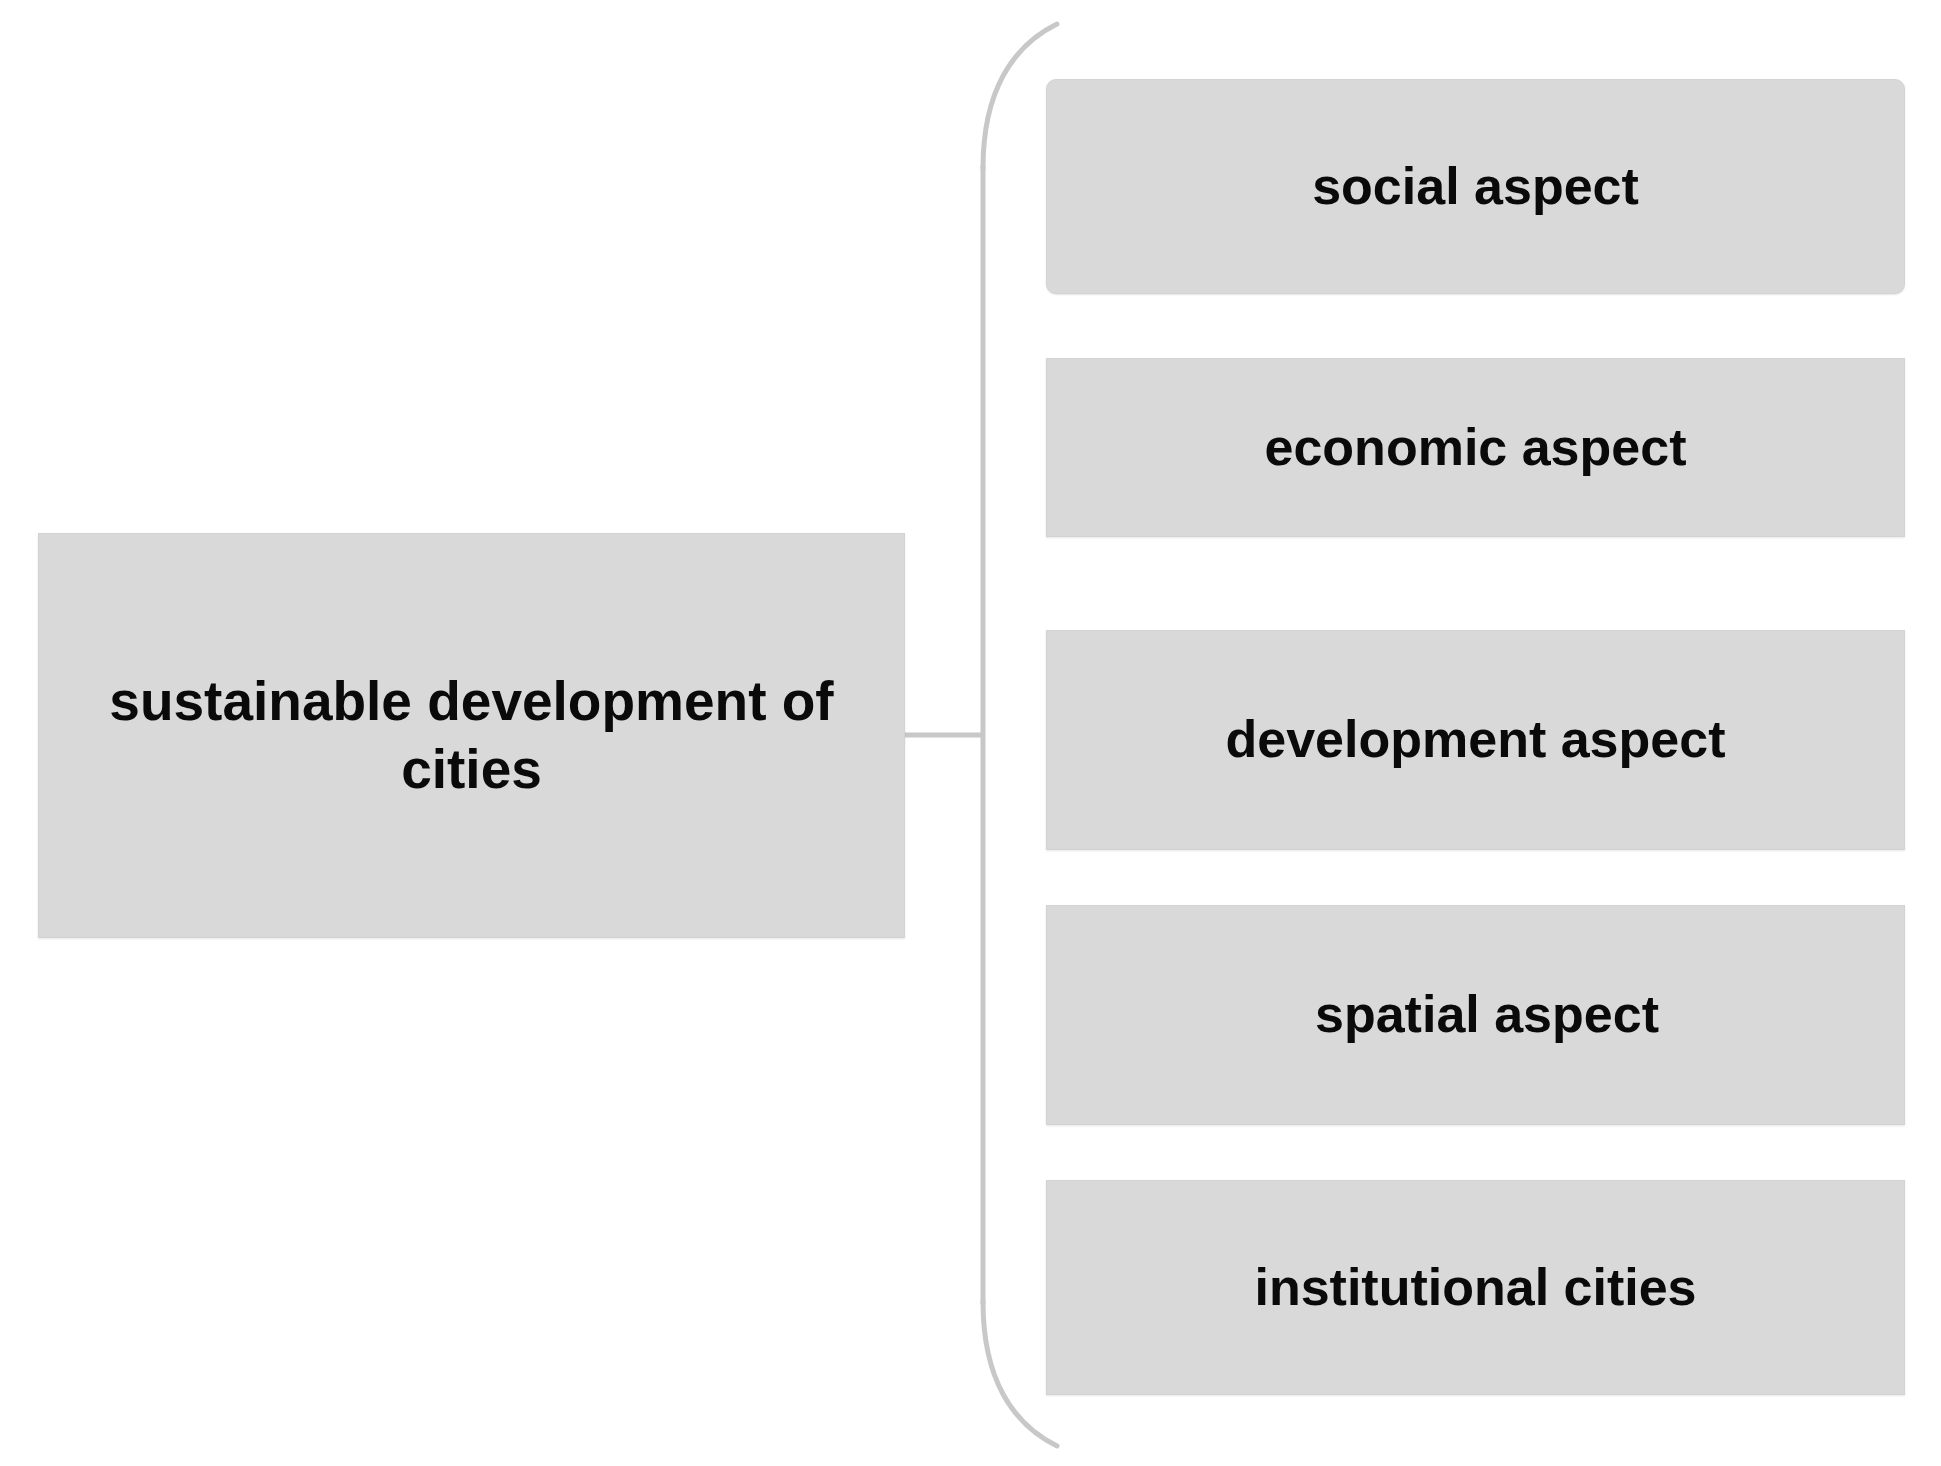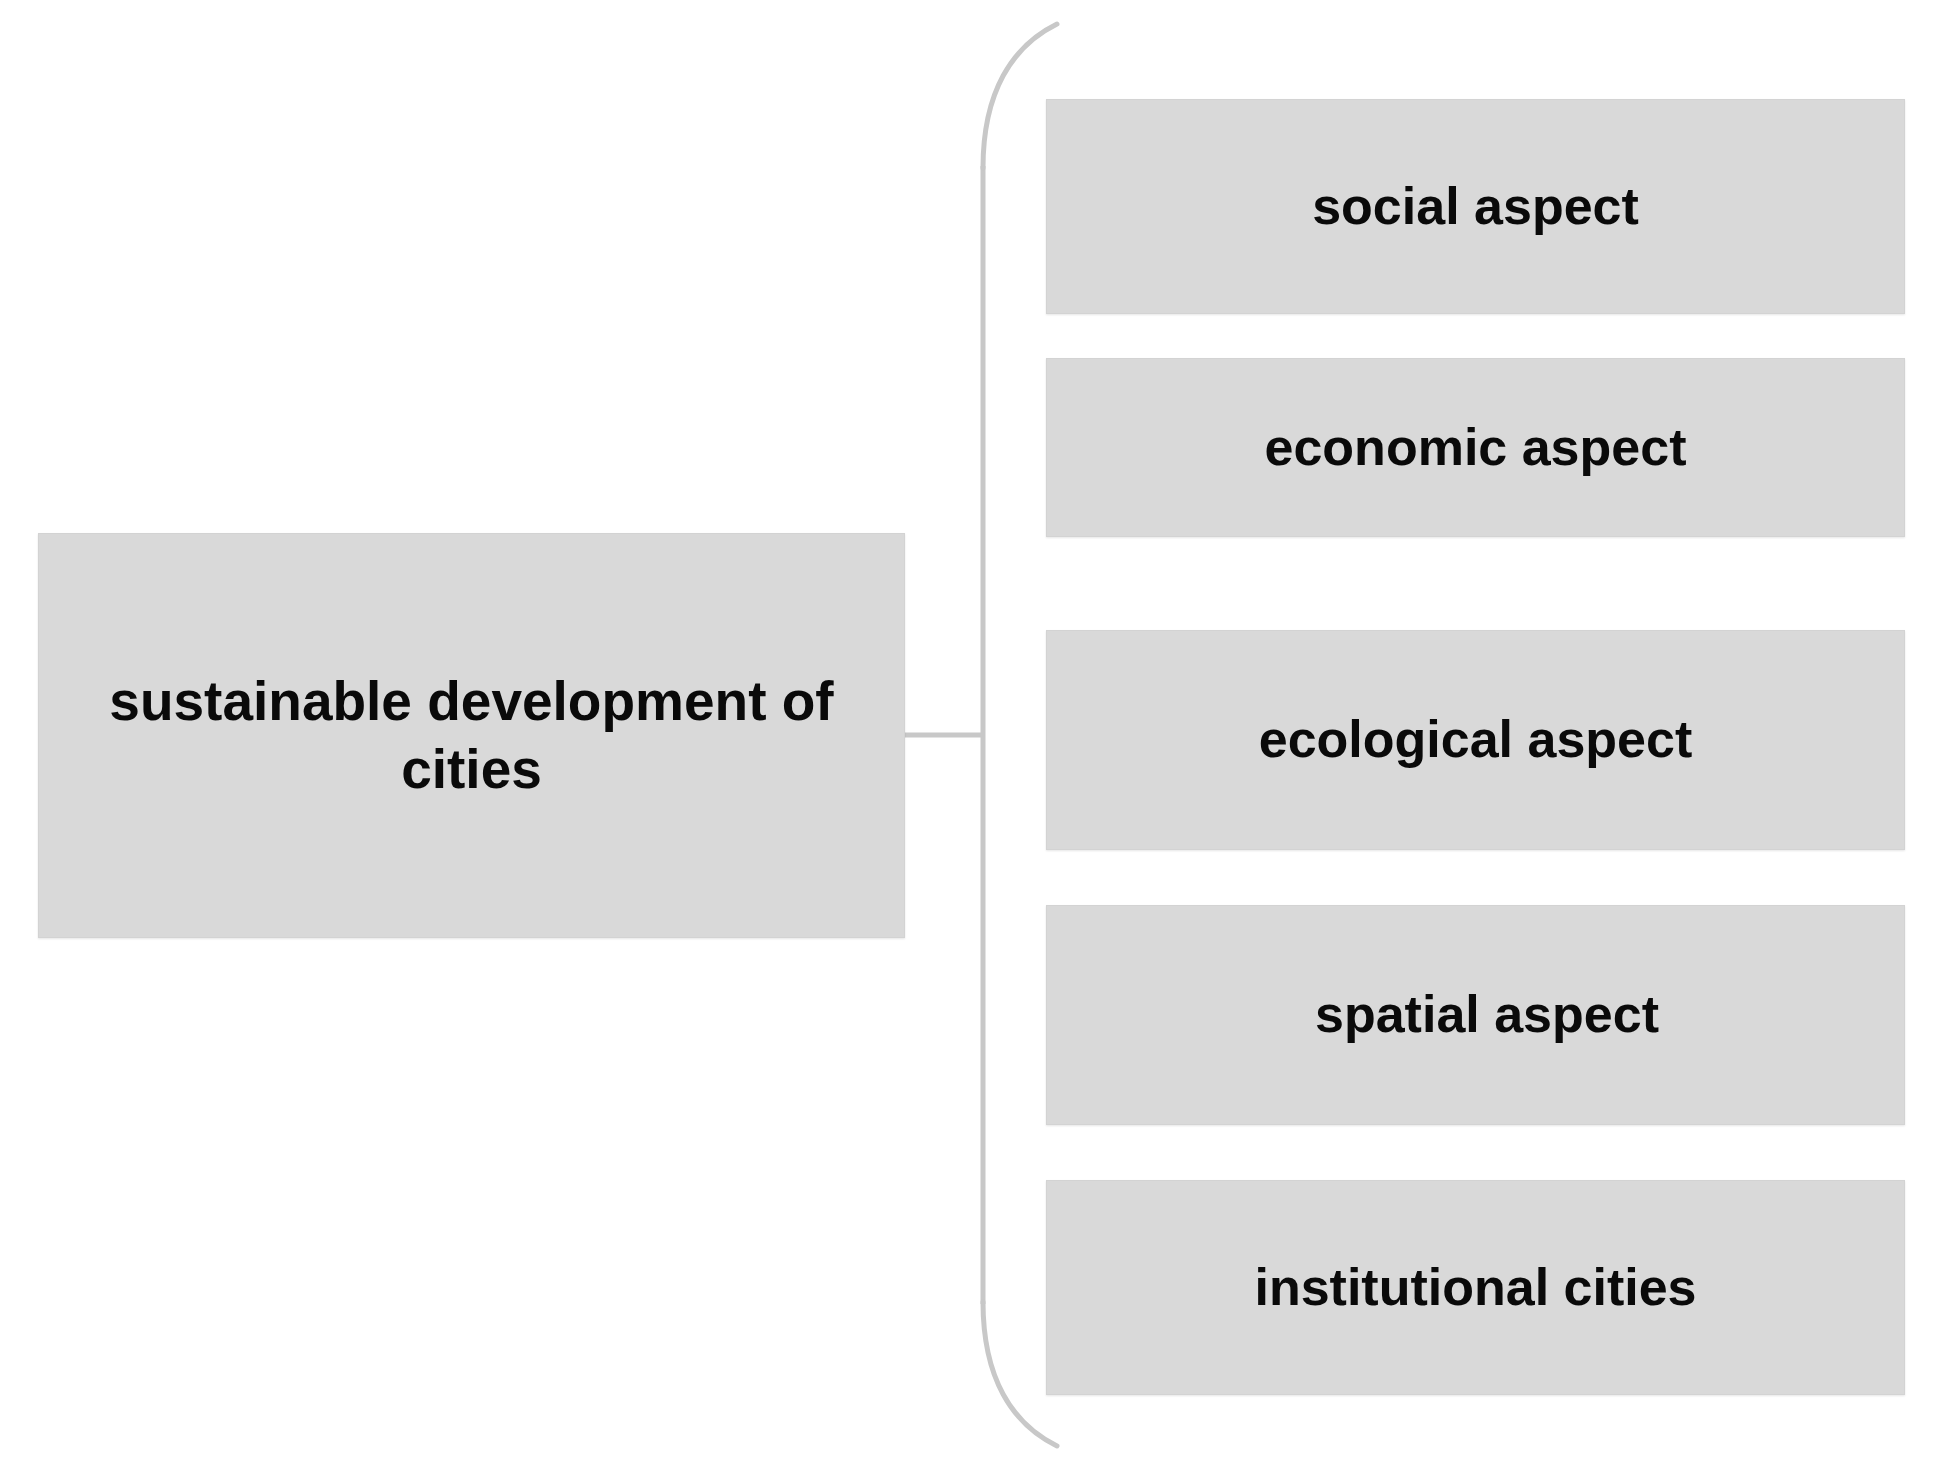--- a/index.html
+++ b/index.html
@@ -50,21 +50,21 @@
   #root-node .node-label {
     display: block;
     width: 100%;
   }
   .aspect-node {
     left: 1046px;
     width: 859px;
     font-size: 52px;
     padding: 0 20px;
   }
-  #aspect-node-0 { top: 99px;   height: 215px; }
+  #aspect-node-0 { top: 79px;   height: 215px; border-radius: 10px; }
   #aspect-node-1 { top: 358px;  height: 179px; }
   #aspect-node-2 { top: 630px;  height: 220px; }
   #aspect-node-3 { top: 905px;  height: 220px; padding-left: 43px; }
   #aspect-node-4 { top: 1180px; height: 215px; }
 </style>
 </head>
 <body>
 
 <div id="canvas">
 
@@ -85,21 +85,21 @@
 
   <div class="node aspect-node" id="aspect-node-0">
     <span>social aspect</span>
   </div>
 
   <div class="node aspect-node" id="aspect-node-1">
     <span>economic aspect</span>
   </div>
 
   <div class="node aspect-node" id="aspect-node-2">
-    <span>ecological aspect</span>
+    <span>development aspect</span>
   </div>
 
   <div class="node aspect-node" id="aspect-node-3">
     <span>spatial aspect</span>
   </div>
 
   <div class="node aspect-node" id="aspect-node-4">
     <span>institutional cities</span>
   </div>
 

